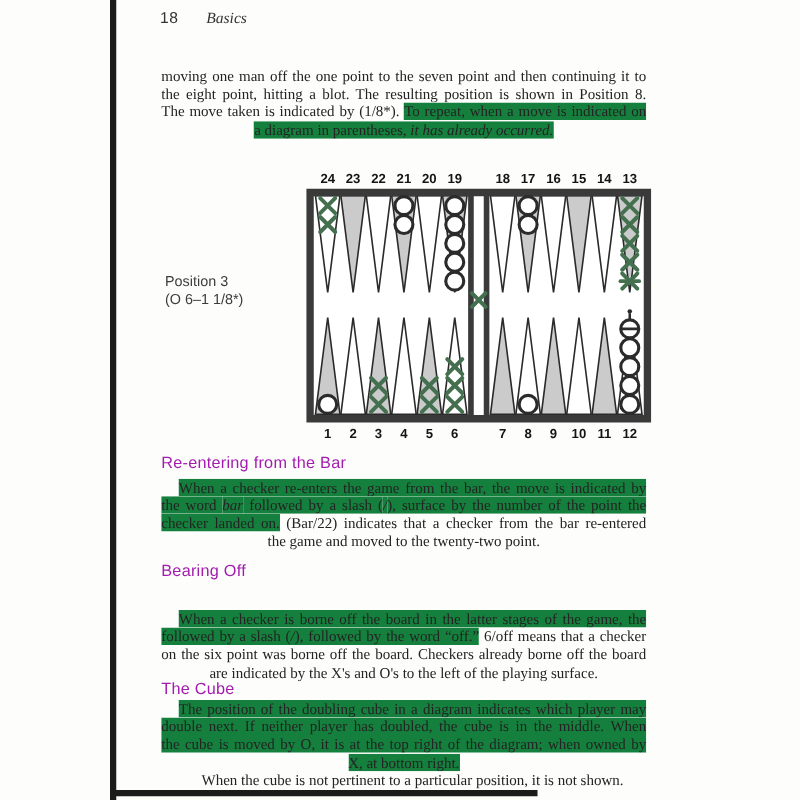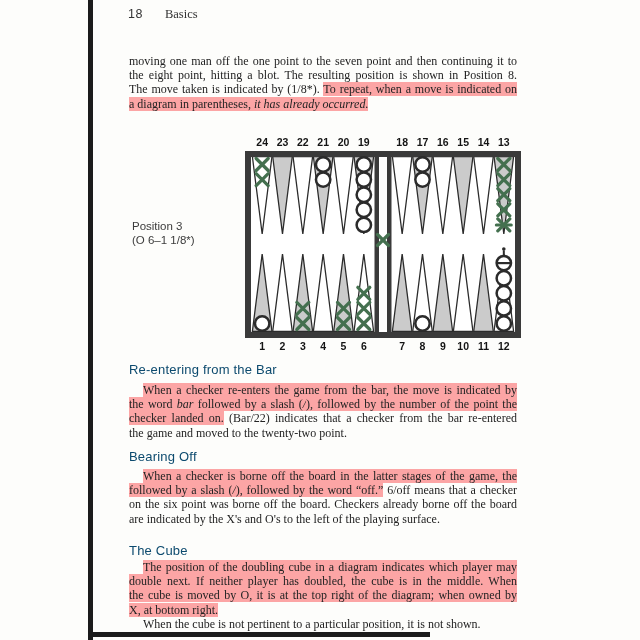--- a/index.html
+++ b/index.html
@@ -3,28 +3,28 @@
 <meta charset="utf-8">
 <style>
   html,body{margin:0;padding:0;width:640px;height:640px;overflow:hidden;}
   body{background:#fdfdfb;font-family:"Liberation Serif",serif;color:#232323;position:relative;}
   .abs{position:absolute;}
   .page{position:absolute;inset:0;background:#fdfdfb;}
   .edge-left{position:absolute;left:88px;top:0;width:5px;height:640px;background:#1b1b1b;}
   .edge-bottom{position:absolute;left:88px;top:632px;width:342px;height:5px;background:#1b1b1b;}
   .hdr{left:128px;top:7px;font-size:12.5px;color:#333;}
   .pgnum{font-family:"Liberation Sans",sans-serif;letter-spacing:.5px;}
-  .chap{margin-left:22px;}
+  .chap{font-style:italic;margin-left:22px;}
   .para{left:129px;width:388px;font-size:12px;}
-  .bline{height:14.2px;line-height:14.2px;overflow:hidden;text-align:left;}
+  .bline{height:14.2px;line-height:14.2px;overflow:hidden;text-align:center;}
   .bline.j{text-align:justify;text-align-last:justify;}
   .bline.ind{padding-left:14px;}
-  .hl{background:#fca5a5;}
+  .hl{background:#15803d;}
   em{font-style:italic;}
-  .shead{left:129px;margin:0;font-family:"Liberation Sans",sans-serif;font-size:13px;font-weight:400;color:#0c4a6e;letter-spacing:.2px;}
+  .shead{left:129px;margin:0;font-family:"Liberation Sans",sans-serif;font-size:13px;font-weight:400;color:#a21caf;letter-spacing:.2px;}
   .poslabel{left:132px;top:219px;font-family:"Liberation Sans",sans-serif;font-size:11.5px;color:#3c3c3c;line-height:14px;}
   #board-svg{left:245px;top:133px;}
 </style>
 </head>
 <body>
 
 <div class="page">
 
   <div class="edge-left"></div>
   <div class="edge-bottom"></div>
@@ -146,27 +146,27 @@
       <circle cx="258.815" cy="145.2" r="7.2" fill="#ffffff" stroke="#2b2b2b" stroke-width="2.5"></circle>
       <circle cx="258.815" cy="130.1" r="7.2" fill="#ffffff" stroke="#2b2b2b" stroke-width="2.5"></circle>
       <line x1="251.815" y1="130.1" x2="265.815" y2="130.1" stroke="#2b2b2b" stroke-width="2.2"></line>
       <line x1="258.815" y1="122.89999999999999" x2="258.815" y2="117.6" stroke="#2b2b2b" stroke-width="2"></line>
       <circle cx="258.815" cy="116.1" r="1.8" fill="#2b2b2b"></circle>
     </svg>
 
   <h2 class="abs shead" style="top:362px">Re-entering from the Bar</h2>
   <div class="abs para" id="sec0" style="top:383px">
       <div class="bline j ind"><span class="hl">When a checker re-enters the game from the bar, the move is indicated by</span></div>
-      <div class="bline j"><span class="hl">the word </span><em class="hl">bar</em><span class="hl"> followed by a slash (</span><em class="hl">/</em><span class="hl">), followed by the number of the point the</span></div>
+      <div class="bline j"><span class="hl">the word </span><em class="hl">bar</em><span class="hl"> followed by a slash (</span><em class="hl">/</em><span class="hl">), surface by the number of the point the</span></div>
       <div class="bline j"><span class="hl">checker landed on.</span><span> (Bar/22) indicates that a checker from the bar re-entered</span></div>
       <div class="bline"><span>the game and moved to the twenty-two point.</span></div>
     </div>
 
   <h2 class="abs shead" style="top:449px">Bearing Off</h2>
-  <div class="abs para" id="sec1" style="top:469px">
+  <div class="abs para" id="sec1" style="top:488px">
       <div class="bline j ind"><span class="hl">When a checker is borne off the board in the latter stages of the game, the</span></div>
       <div class="bline j"><span class="hl">followed by a slash (</span><em class="hl">/</em><span class="hl">), followed by the word “off.”</span><span> 6/off means that a checker</span></div>
       <div class="bline j"><span>on the six point was borne off the board. Checkers already borne off the board</span></div>
       <div class="bline"><span>are indicated by the X's and O's to the left of the playing surface.</span></div>
     </div>
 
   <h2 class="abs shead" style="top:543px">The Cube</h2>
   <div class="abs para" id="sec2" style="top:560px">
       <div class="bline j ind"><span class="hl">The position of the doubling cube in a diagram indicates which player may</span></div>
       <div class="bline j"><span class="hl">double next. If neither player has doubled, the cube is in the middle. When</span></div>

